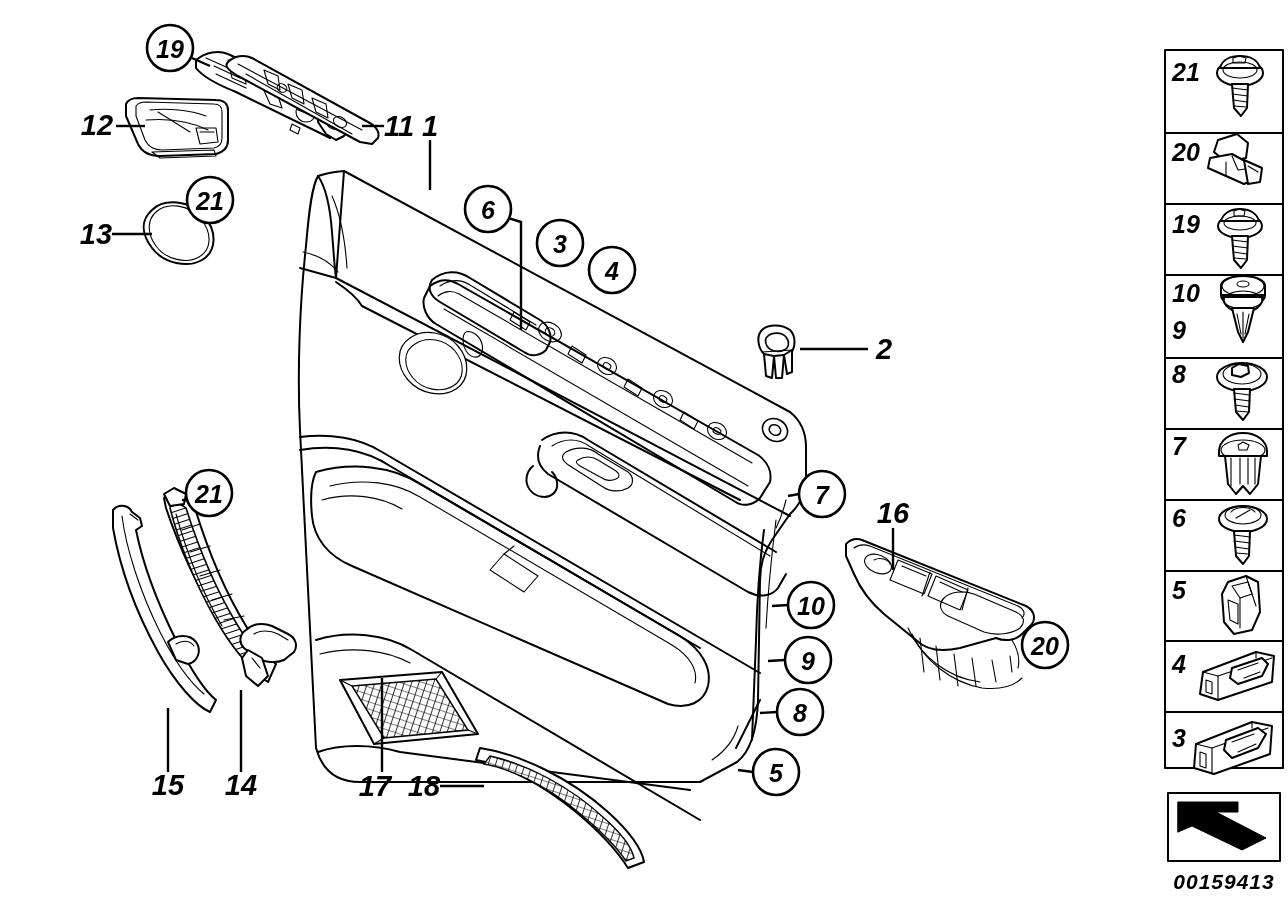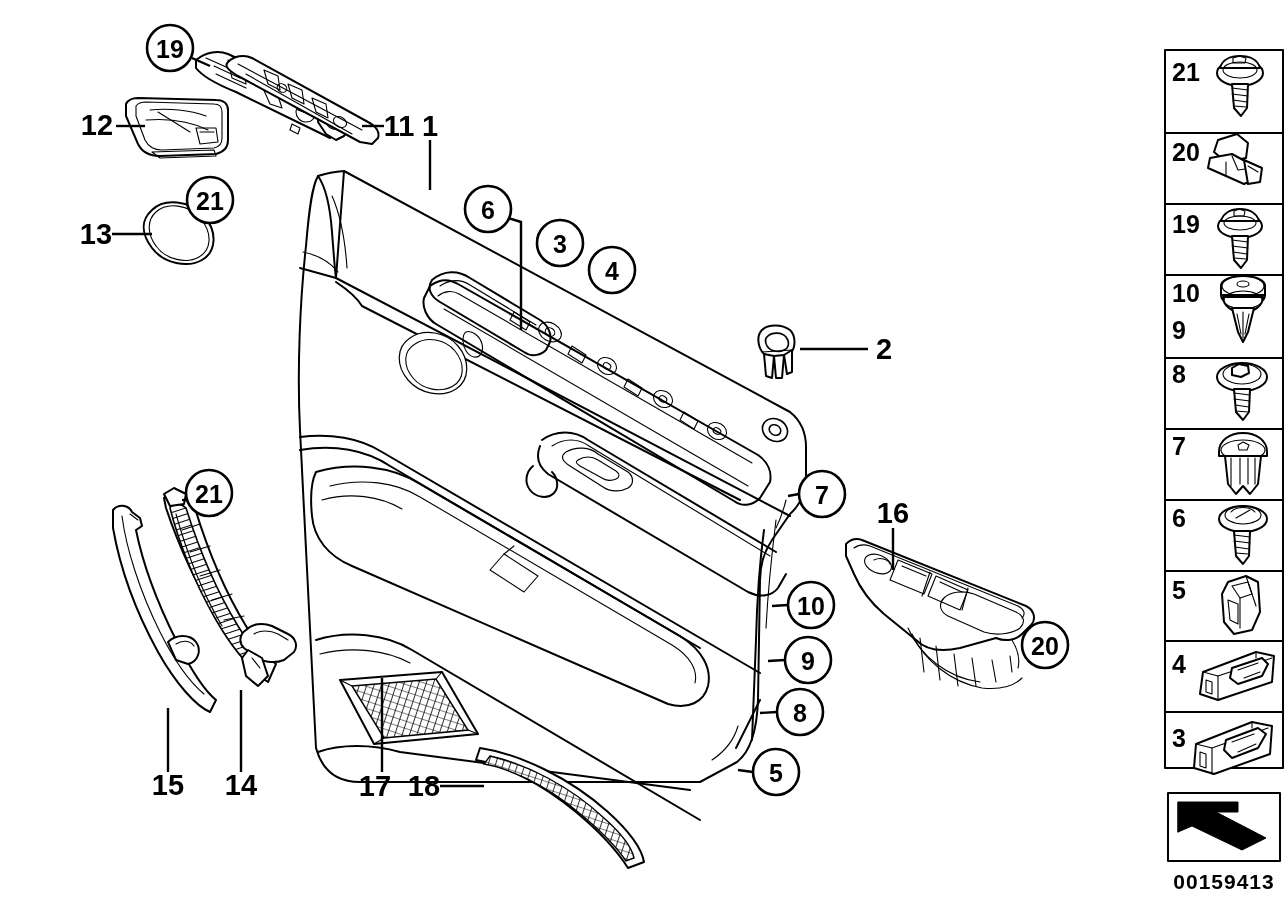--- a/index.html
+++ b/index.html
@@ -9,20 +9,21 @@
   }
   body {
     font-family: "Liberation Sans", sans-serif;
   }
   #page {
     position: relative;
     width: 1288px;
     height: 910px;
     background: #ffffff;
     overflow: hidden;
+    font-style: italic;
   }
   svg.layer {
     position: absolute;
     left: 0;
     top: 0;
     width: 1288px;
     height: 910px;
   }
   .ln { fill: none; stroke: #000; stroke-width: 2; stroke-linejoin: round; stroke-linecap: round; }
   .ln-thin { fill: none; stroke: #000; stroke-width: 1.1; stroke-linejoin: round; stroke-linecap: round; }

